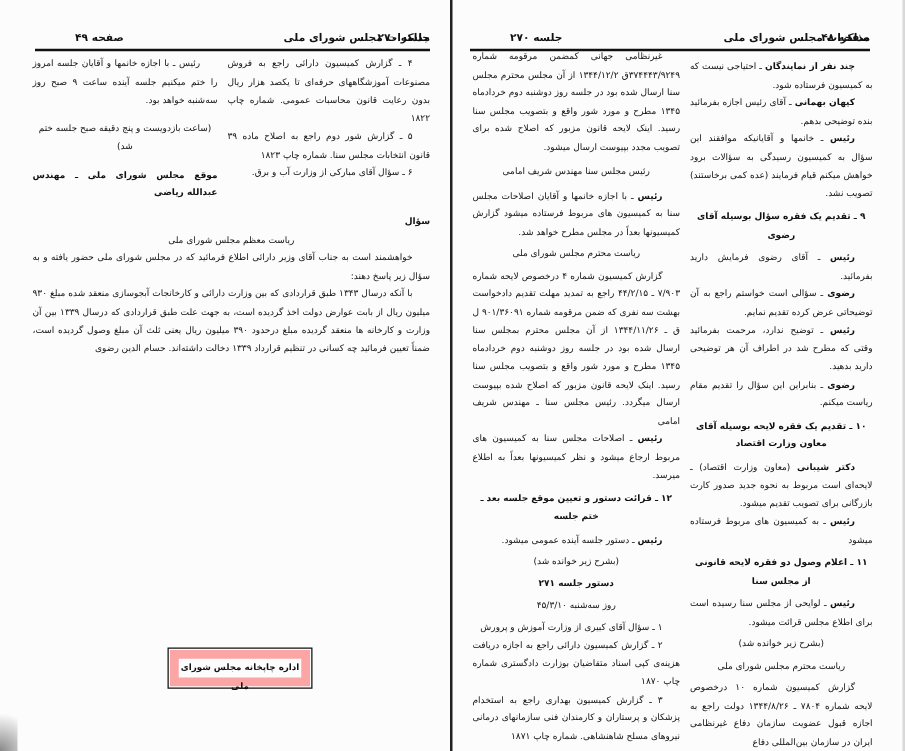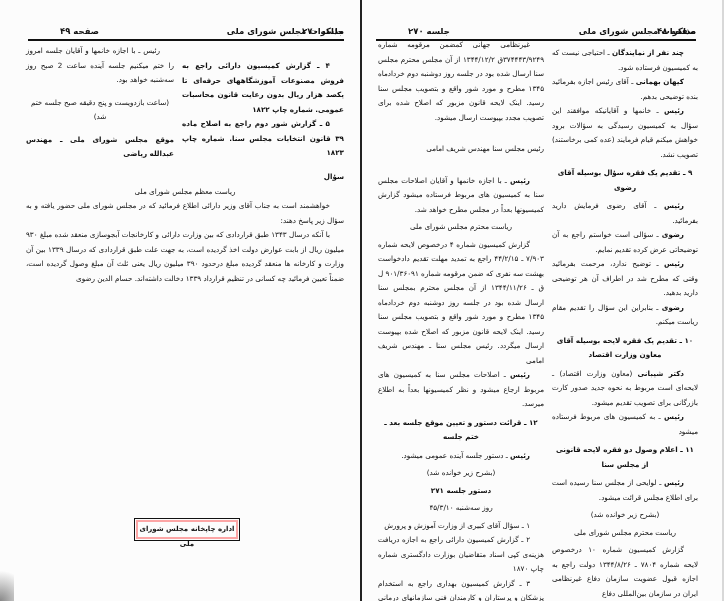--- a/index.html
+++ b/index.html
@@ -13,45 +13,46 @@
   .header .rule { position:absolute; left:0; right:0; top:13px; height:0; border-top:2px solid #111; }
   .hdr-r { position:absolute; right:0; top:0; }
   .hdr-c { position:absolute; left:0; right:0; top:0; text-align:right; }
   .hdr-l { position:absolute; left:0; top:0;margin-left:32px; }
   .col { position:absolute; direction:rtl; text-align:justify; font-size:7.2px; line-height:14.5px; }
   .col p { margin:0; }
   .center { text-align:center; }
   .b { font-weight:bold; }
   .indent { text-indent:14px; }
   .gap { height:8px; }
-  .stamp { position:absolute; left:136px; top:520px; width:98px; height:15px; border:2px solid #fca5a5;
+  .stamp { position:absolute; left:136px; top:520px; width:98px; height:15px; border:7px solid #fca5a5;
            outline:1px solid #111; outline-offset:1px; direction:rtl; font-size:7px; font-weight:bold;
            text-align:center; line-height:15px; }
   .smudge { position:absolute; left:0; top:560px; width:14px; height:41px;
             background:radial-gradient(circle at 0 100%, #888 0, #ccc 40%, transparent 70%); }
   .edge-r { position:absolute; right:0; top:0; width:2px; height:601px; background:#d8d8d8; }
 </style>
 </head>
 <body>
 
 <div class="page left">
   <div class="header" style="left:28px; right:18px;">
     <span class="hdr-r">جلسه ۲۷۰</span>
     <span class="hdr-c">مذاکرات مجلس شورای ملی</span>
     <span class="hdr-l">صفحه ۴۹</span>
     <div class="rule"></div>
   </div>
 
-  <div class="col" style="left:182px; width:162px; top:59px;font-weight:bold;">
+  <div class="col" style="left:182px; width:162px; top:44px;">
     <p class="indent">۴ ـ گزارش کمیسیون دارائی راجع به فروش مصنوعات آموزشگاههای حرفه‌ای تا یکصد هزار ریال بدون رعایت قانون محاسبات عمومی. شماره چاپ ۱۸۲۲</p>
     <p class="indent">۵ ـ گزارش شور دوم راجع به اصلاح ماده ۳۹ قانون انتخابات مجلس سنا. شماره چاپ ۱۸۲۳</p>
+    <p class="indent">۶ ـ سؤال آقای مبارکی از وزارت آب و برق.</p>
   </div>
 
   <div class="col" style="left:26px; width:148px; top:44px;">
-    <p class="indent">رئیس ـ با اجازه خانمها و آقایان جلسه امروز را ختم میکنیم جلسه آینده ساعت 2 صبح روز سه‌شنبه خواهد بود.</p>
+    <p class="indent">رئیس ـ با اجازه خانمها و آقایان جلسه امروز را ختم میکنیم جلسه آینده ساعت ۹ صبح روز سه‌شنبه خواهد بود.</p>
     <div class="gap"></div>
     <p class="center">(ساعت بازدویست و پنج دقیقه صبح جلسه ختم شد)</p>
     <div class="gap"></div>
     <p class="b">موقع مجلس شورای ملی ـ مهندس عبدالله ریاضی</p>
   </div>
 
   <div class="col" style="left:26px; width:318px; top:170px;">
     <p class="b">سؤال</p>
     <p class="center">ریاست معظم مجلس شورای ملی</p>
     <p class="indent">خواهشمند است به جناب آقای وزیر دارائی اطلاع فرمائید که در مجلس شورای ملی حضور یافته و به سؤال زیر پاسخ دهند:</p>
@@ -85,21 +86,21 @@
       <p class="indent"><span class="b">دکتر شیبانی</span><span> (معاون وزارت اقتصاد) ـ لایحه‌ای است مربوط به نحوه جدید صدور کارت بازرگانی برای تصویب تقدیم میشود.</span></p>
       <p class="indent"><span class="b">رئیس</span><span> ـ به کمیسیون های مربوط فرستاده میشود</span></p>
       <p class="center b" style="margin: 4px 0px;">۱۱ ـ اعلام وصول دو فقره لایحه قانونی از مجلس سنا</p>
       <p class="indent"><span class="b">رئیس</span><span> ـ لوایحی از مجلس سنا رسیده است برای اطلاع مجلس قرائت میشود.</span></p>
       <p class="center" style="margin: 3px 0px;">(بشرح زیر خوانده شد)</p>
       <p class="center" style="margin: 3px 0px;">ریاست محترم مجلس شورای ملی</p>
       <p class="indent"><span>گزارش کمیسیون شماره ۱۰ درخصوص لایحه شماره ۷۸۰۴ ـ ۱۳۴۴/۸/۲۶ دولت راجع به اجازه قبول عضویت سازمان دفاع غیرنظامی ایران در سازمان بین‌المللی دفاع</span></p>
     </div>
   <div class="col" style="left:16px; width:166px; top:38px;" id="rp-left">
       <p class="indent"><span>غیرنظامی جهانی کمضمن مرقومه شماره ۳۷۴۴۴۳/۹۲۴۹ق ۱۳۴۴/۱۲/۲ از آن مجلس محترم مجلس سنا ارسال شده بود در جلسه روز دوشنبه دوم خردادماه ۱۳۴۵ مطرح و مورد شور واقع و بتصویب مجلس سنا رسید. اینک لایحه قانون مزبور که اصلاح شده برای تصویب مجدد بپیوست ارسال میشود.</span></p>
-      <p class="center" style="margin: 17px 0px; text-align: right;">رئیس مجلس سنا مهندس شریف امامی</p>
+      <p class="center" style="margin: 5px 0px;">رئیس مجلس سنا مهندس شریف امامی</p>
       <p class="indent"><span class="b">رئیس</span><span> ـ با اجازه خانمها و آقایان اصلاحات مجلس سنا به کمیسیون های مربوط فرستاده میشود گزارش کمیسیونها بعداً در مجلس مطرح خواهد شد.</span></p>
       <p class="center" style="margin: 3px 0px;">ریاست محترم مجلس شورای ملی</p>
       <p class="indent"><span>گزارش کمیسیون شماره ۴ درخصوص لایحه شماره ۷/۹۰۳ ـ ۴۴/۲/۱۵ راجع به تمدید مهلت تقدیم دادخواست بهشت سه نفری که ضمن مرقومه شماره ۹۰۱/۳۶۰۹۱ ل ق ـ ۱۳۴۴/۱۱/۲۶ از آن مجلس محترم بمجلس سنا ارسال شده بود در جلسه روز دوشنبه دوم خردادماه ۱۳۴۵ مطرح و مورد شور واقع و بتصویب مجلس سنا رسید. اینک لایحه قانون مزبور که اصلاح شده بپیوست ارسال میگردد. رئیس مجلس سنا ـ مهندس شریف امامی</span></p>
       <p class="indent"><span class="b">رئیس</span><span> ـ اصلاحات مجلس سنا به کمیسیون های مربوط ارجاع میشود و نظر کمیسیونها بعداً به اطلاع میرسد.</span></p>
       <p class="center b" style="margin: 4px 0px;">۱۲ ـ قرائت دستور و تعیین موقع جلسه بعد ـ ختم جلسه</p>
       <p class="indent"><span class="b">رئیس</span><span> ـ دستور جلسه آینده عمومی میشود.</span></p>
       <p class="center" style="margin: 3px 0px;">(بشرح زیر خوانده شد)</p>
       <p class="center b">دستور جلسه ۲۷۱</p>
       <p class="center" style="margin: 3px 0px;">روز سه‌شنبه ۴۵/۳/۱۰</p>
       <p class="indent"><span>۱ ـ سؤال آقای کبیری از وزارت آموزش و پرورش</span></p>

